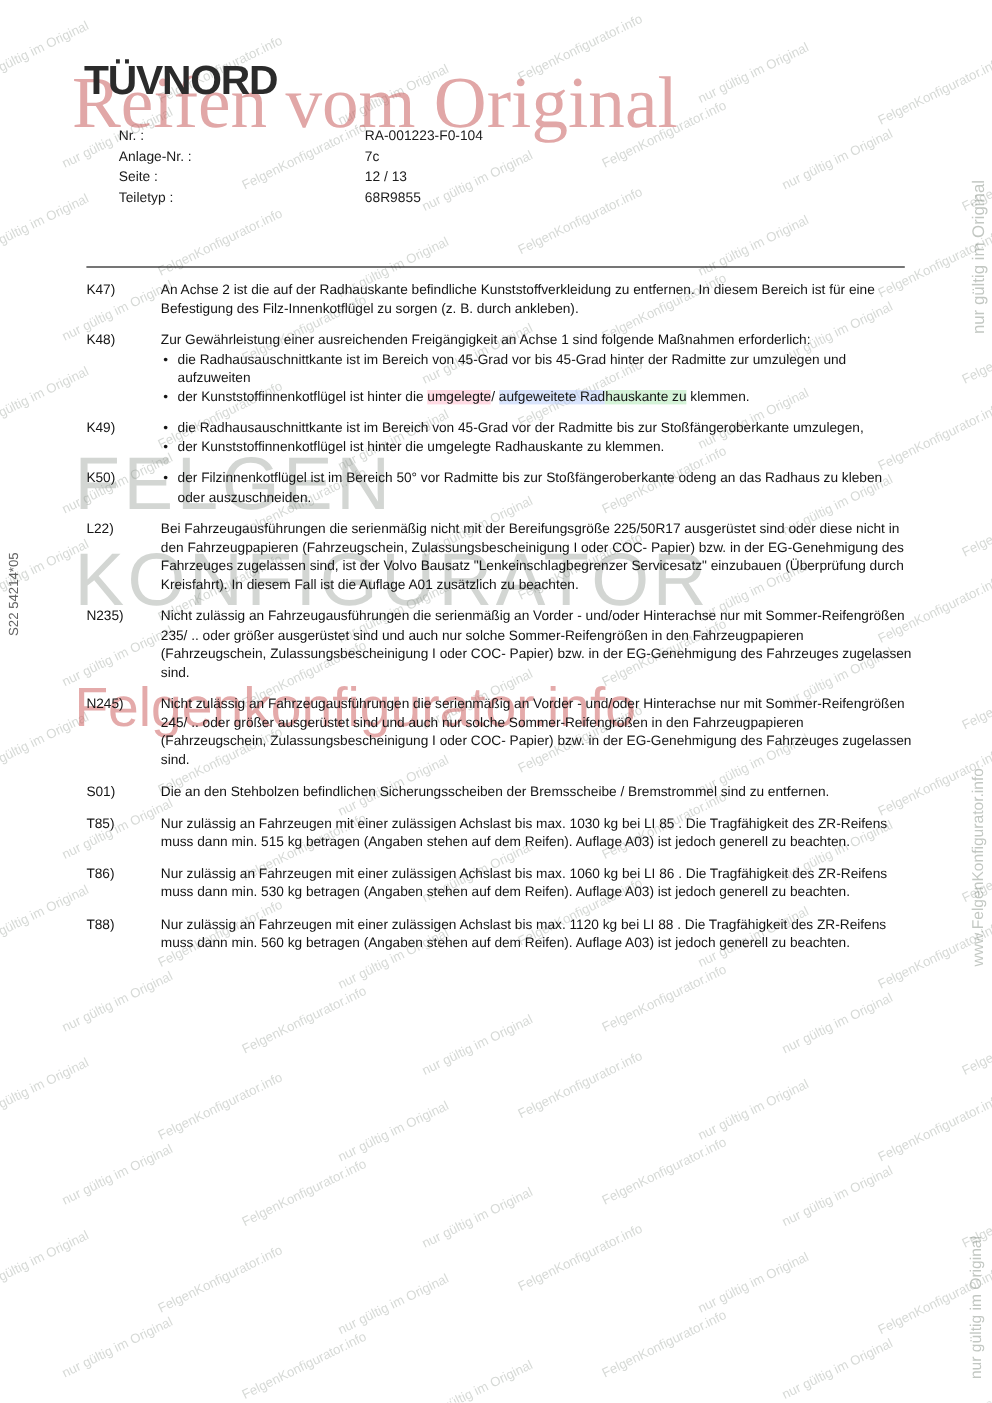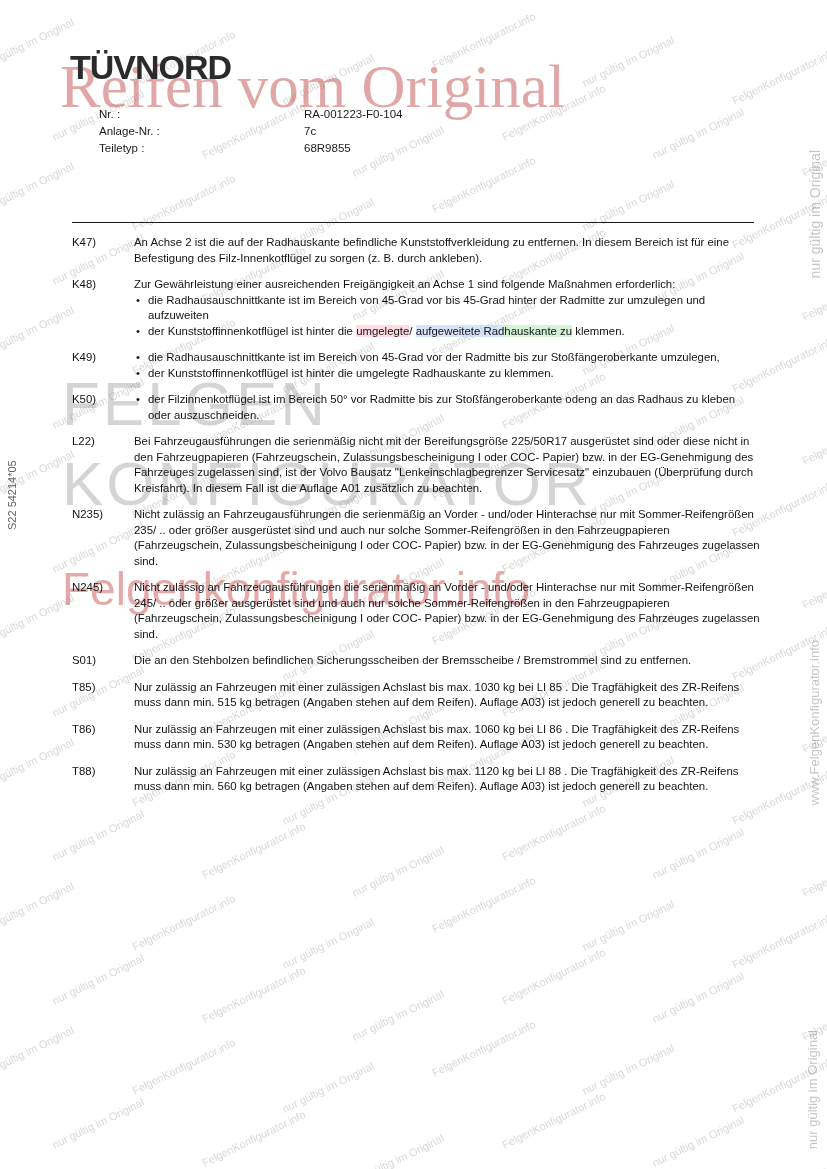--- a/index.html
+++ b/index.html
@@ -326,20 +326,24 @@
     <div class="meta">
       <div class="meta-row">
         <div class="meta-label">Nr. :</div>
         <div class="meta-value">RA-001223-F0-104</div>
       </div>
       <div class="meta-row">
         <div class="meta-label">Anlage-Nr. :</div>
         <div class="meta-value">7c</div>
       </div>
       <div class="meta-row">
+        <div class="meta-label">Seite :</div>
+        <div class="meta-value">12 / 13</div>
+      </div>
+      <div class="meta-row">
         <div class="meta-label">Teiletyp :</div>
         <div class="meta-value">68R9855</div>
       </div>
     </div>
 
     <div class="hr"></div>
 
     <div class="clauses" id="clauses">
         <div class="clause">
           <div class="clause-code">K47)</div>

